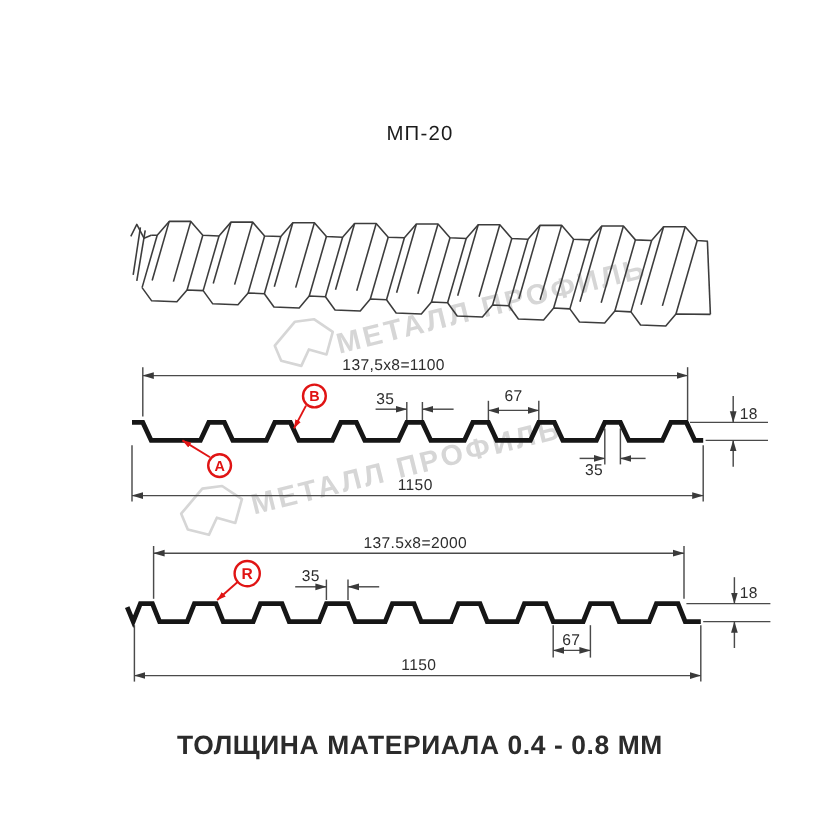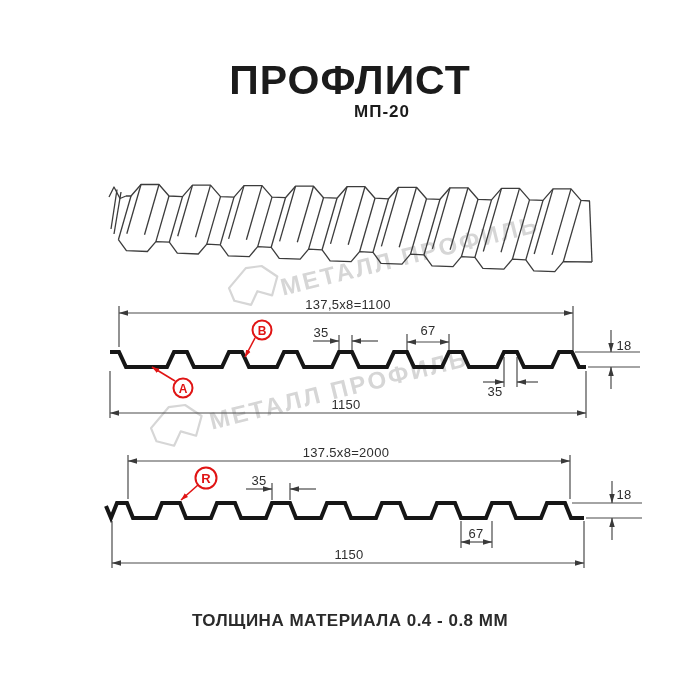--- a/index.html
+++ b/index.html
@@ -1,23 +1,23 @@
 <!DOCTYPE html>
 <html style="--red: #e01414;"><head>
 <meta charset="utf-8">
 <style>
   html,body{margin:0;padding:0;background:#fff;}
   .stage{position:relative;width:700px;height:700px;background:#fff;overflow:hidden;
          font-family:"Liberation Sans","DejaVu Sans",sans-serif;}
   .title{position:absolute;left:350px;top:80px;transform:translate(-50%,-50%);
          font-size:41px;font-weight:bold;letter-spacing:1px;color:#1b1b1b;z-index:2;white-space:nowrap;}
   .subtitle{position:absolute;left:350px;top:112px;transform:translate(-50%,-50%);
-         font-size:17px;font-weight:bold;letter-spacing:1px;color:#1b1b1b;z-index:2;white-space:nowrap;margin-left:32px;}
+         font-size:17px;font-weight:normal;letter-spacing:1px;color:#1b1b1b;z-index:2;white-space:nowrap;}
   .footer{position:absolute;left:350px;top:621px;transform:translate(-50%,-50%);
-         font-size:17px;font-weight:bold;letter-spacing:.5px;color:#2b2b2b;z-index:2;white-space:nowrap;}
+         font-size:22px;font-weight:bold;letter-spacing:.5px;color:#2b2b2b;z-index:2;white-space:nowrap;}
   .wm-text{position:absolute;font-weight:bold;font-size:24px;letter-spacing:2.5px;color:#d6d6d6;
          white-space:nowrap;transform-origin:0 50%;transform:rotate(-14deg);z-index:0;}
   .wm1{left:281px;top:274px;}
   .wm2{left:210px;top:408px;}
   svg.draw{position:absolute;left:0;top:0;z-index:1;}
   .dim{position:absolute;transform:translate(-50%,-50%);font-size:13px;line-height:1;
        color:#2e2e2e;letter-spacing:.3px;white-space:nowrap;z-index:2;}
   .tag{position:absolute;transform:translate(-50%,-50%);box-sizing:border-box;
        width:21px;height:21px;border:2.5px solid var(--red,#e01414);border-radius:50%;
        color:var(--red,#e01414);font-weight:bold;font-size:12px;display:flex;
@@ -133,24 +133,23 @@
         <path d="M110,352 L119,352 L126,367 L167,367 L174,352 L187,352 L194,367 L222,367 L229,352 L242,352 L249,367 L277,367 L284,352 L297,352 L304,367 L332,367 L339,352 L352,352 L359,367 L387,367 L394,352 L407,352 L414,367 L442,367 L449,352 L462,352 L469,367 L497,367 L504,352 L517,352 L524,367 L552,367 L559,352 L572,352 L579,367 L586,367" fill="none" stroke="#161616" stroke-width="4" stroke-linejoin="miter"></path>
         <path d="M106,506 L111,518 L117,503 L127,503 L133,518 L156,518 L162,503 L180,503 L186,518 L211,518 L217,503 L235,503 L241,518 L266,518 L272,503 L290,503 L296,518 L321,518 L327,503 L345,503 L351,518 L376,518 L382,503 L400,503 L406,518 L431,518 L437,503 L455,503 L461,518 L486,518 L492,503 L510,503 L516,518 L541,518 L547,503 L565,503 L571,518 L584,518" fill="none" stroke="#161616" stroke-width="4" stroke-linejoin="miter"></path>
       </g>
     <g id="gLead">
         <line x1="175" y1="381" x2="152" y2="367" stroke="#e01414" stroke-width="1.6" marker-end="url(#ahr)"></line>
         <line x1="255" y1="338" x2="245" y2="357" stroke="#e01414" stroke-width="1.6" marker-end="url(#ahr)"></line>
         <line x1="198" y1="485" x2="181" y2="500" stroke="#e01414" stroke-width="1.6" marker-end="url(#ahr)"></line>
       </g>
   </svg>
 
-  <div class="title">ПРОФЛИСТ</div>
   <div class="subtitle">МП-20</div>
 
-  <span class="dim" style="left:348px;top:304px">137,5x8=1100</span>
+  <span class="dim" style="left:328px;top:304px">137,5x8=1100</span>
   <span class="dim" style="left:321px;top:332px">35</span>
   <span class="dim" style="left:428px;top:330px">67</span>
   <span class="dim" style="left:624px;top:345px">18</span>
   <span class="dim" style="left:495px;top:391px">35</span>
   <span class="dim" style="left:346px;top:404px">1150</span>
 
   <span class="dim" style="left:346px;top:452px">137.5x8=2000</span>
   <span class="dim" style="left:259px;top:480px">35</span>
   <span class="dim" style="left:624px;top:494px">18</span>
   <span class="dim" style="left:476px;top:533px">67</span>

